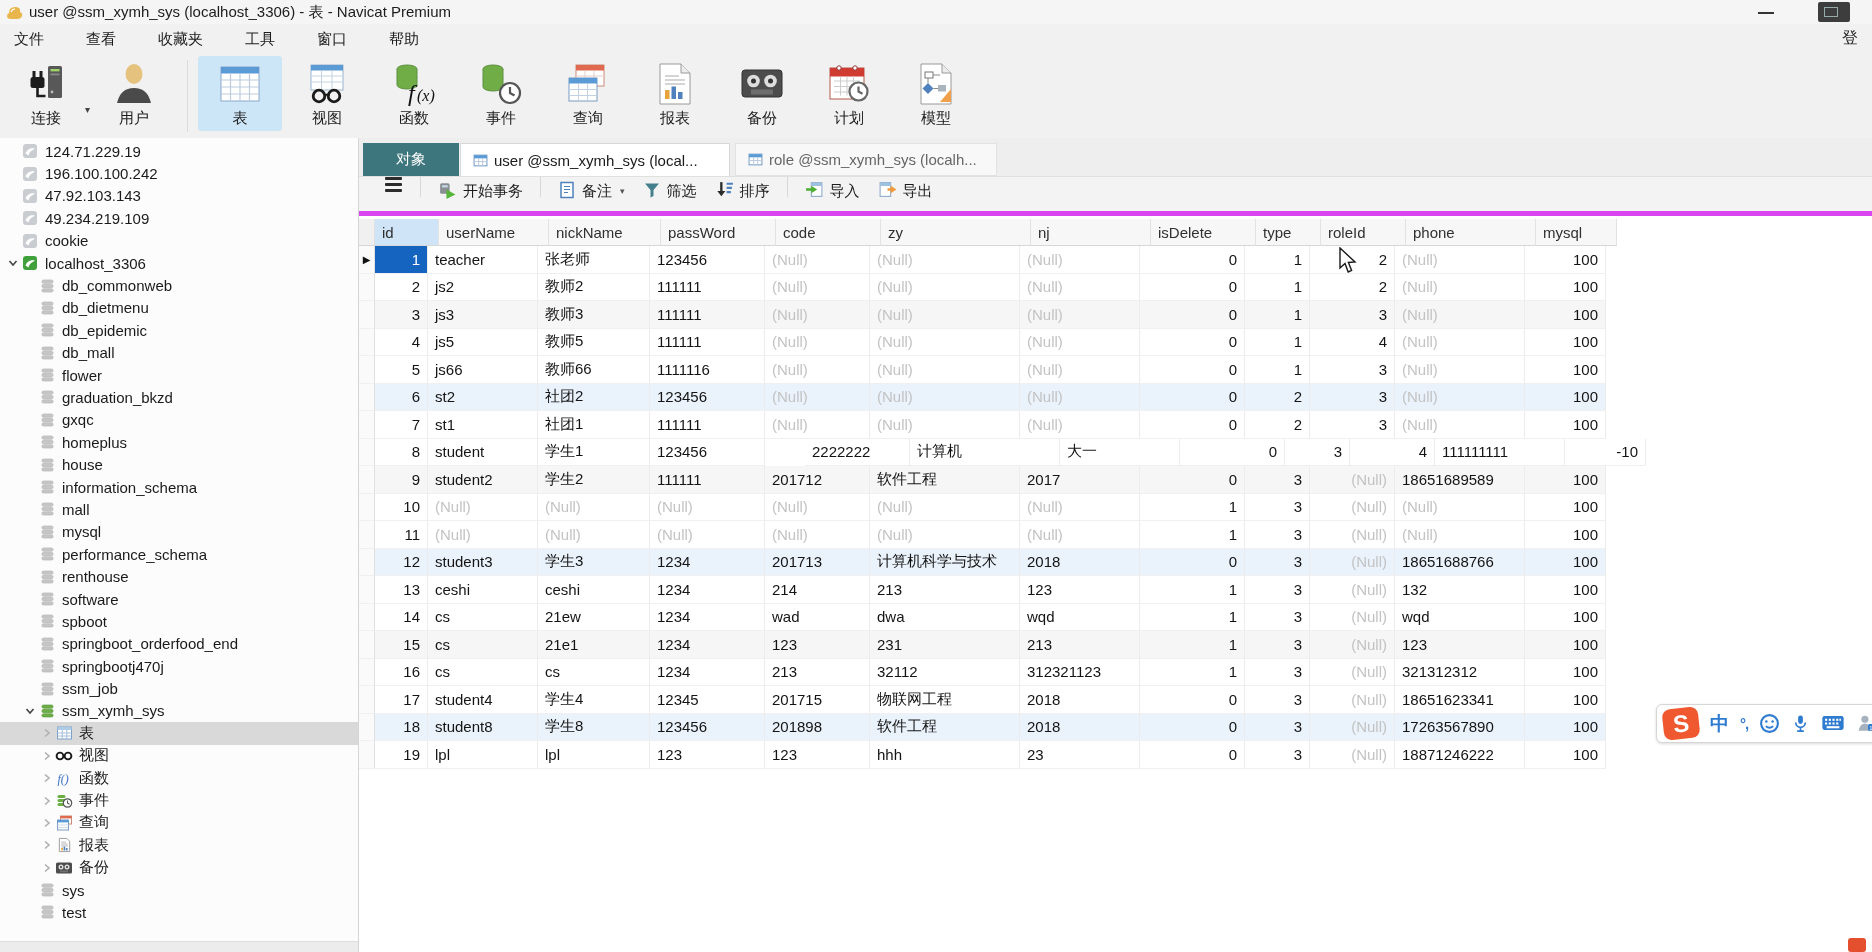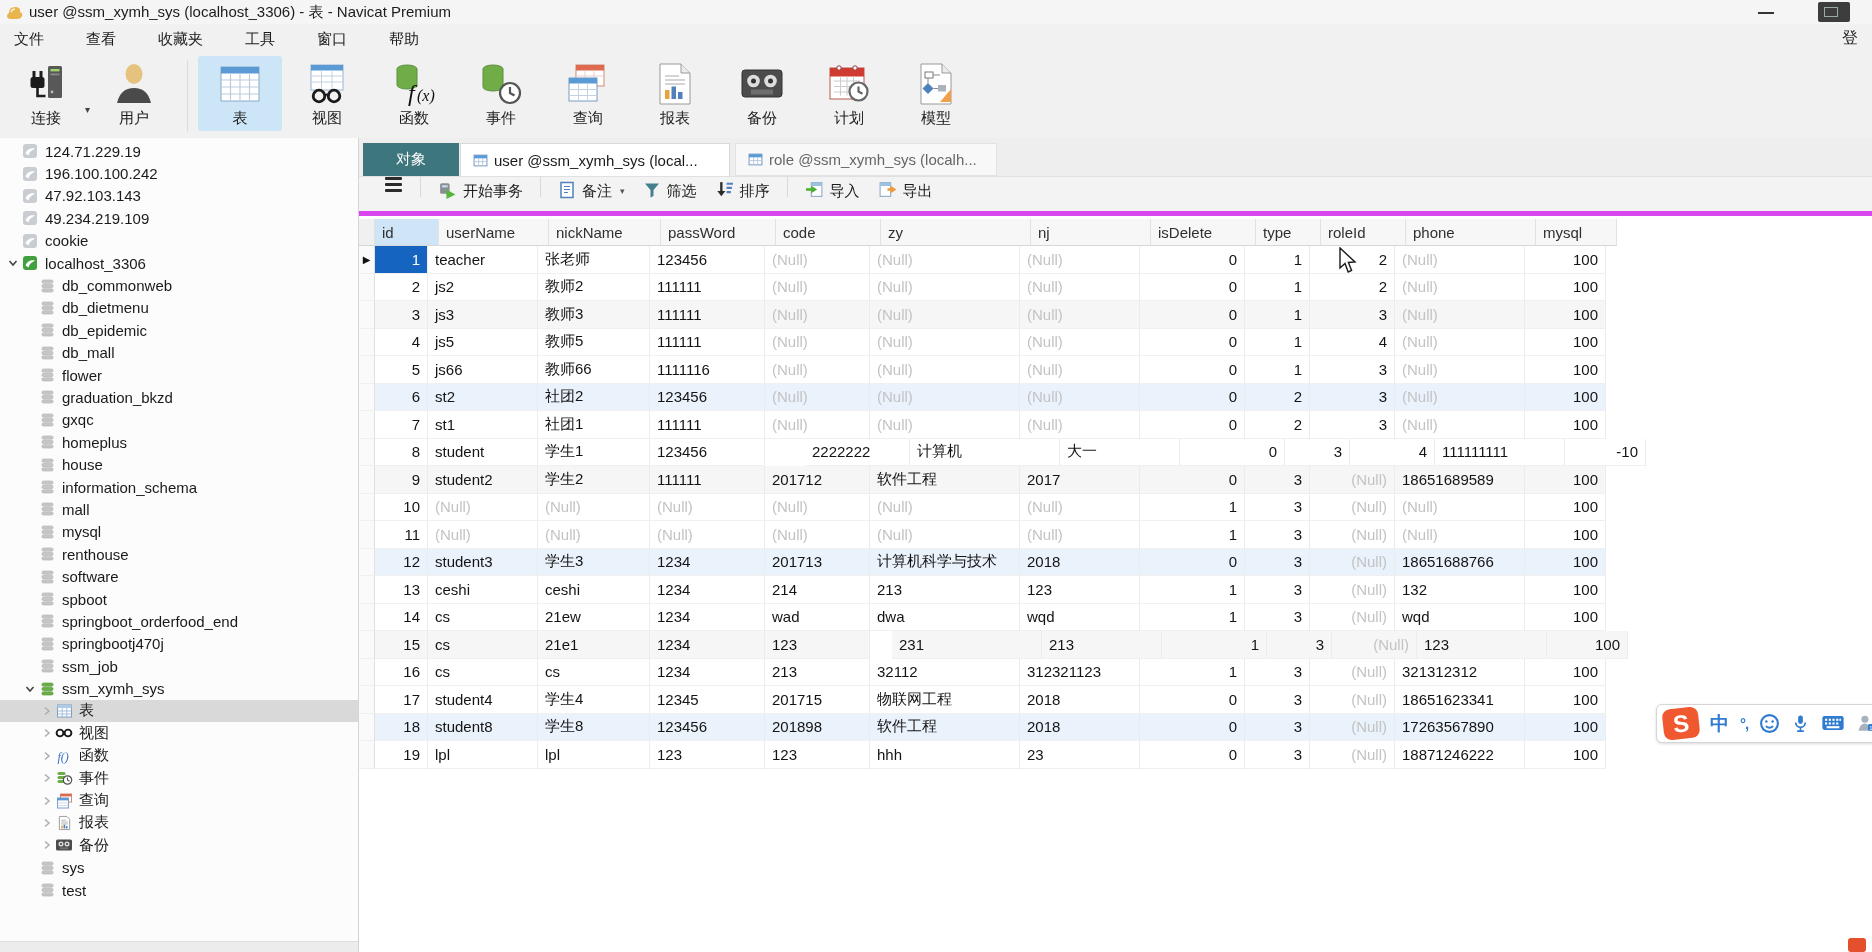--- a/index.html
+++ b/index.html
@@ -478,20 +478,33 @@
             <span class="chev"></span>
             <span class="ticon">
               <svg width="15" height="16" viewBox="0 0 16 16">
                 <g fill="#c6c6c6" stroke="#aeaeae" stroke-width=".6">
                   <rect x="2" y="1.5" width="12" height="3.6" rx="1.8"></rect>
                   <rect x="2" y="6.2" width="12" height="3.6" rx="1.8"></rect>
                   <rect x="2" y="10.9" width="12" height="3.6" rx="1.8"></rect>
                 </g>
               </svg>
             </span>
+            <span>performance_schema</span>
+          </div>
+          <div class="tree-item" style="padding-left: 22px;">
+            <span class="chev"></span>
+            <span class="ticon">
+              <svg width="15" height="16" viewBox="0 0 16 16">
+                <g fill="#c6c6c6" stroke="#aeaeae" stroke-width=".6">
+                  <rect x="2" y="1.5" width="12" height="3.6" rx="1.8"></rect>
+                  <rect x="2" y="6.2" width="12" height="3.6" rx="1.8"></rect>
+                  <rect x="2" y="10.9" width="12" height="3.6" rx="1.8"></rect>
+                </g>
+              </svg>
+            </span>
             <span>renthouse</span>
           </div>
           <div class="tree-item" style="padding-left: 22px;">
             <span class="chev"></span>
             <span class="ticon">
               <svg width="15" height="16" viewBox="0 0 16 16">
                 <g fill="#c6c6c6" stroke="#aeaeae" stroke-width=".6">
                   <rect x="2" y="1.5" width="12" height="3.6" rx="1.8"></rect>
                   <rect x="2" y="6.2" width="12" height="3.6" rx="1.8"></rect>
                   <rect x="2" y="10.9" width="12" height="3.6" rx="1.8"></rect>
@@ -1024,21 +1037,21 @@
               <div class="gcell" style="width: 130px;">wqd</div>
               <div class="gcell right" style="width: 81px;">100</div>
             </div>
             <div class="grow shade-gray">
               <div class="gutter" style="width: 16px;"></div>
               <div class="gcell right" style="width: 53px;">15</div>
               <div class="gcell" style="width: 110px;">cs</div>
               <div class="gcell" style="width: 112px;">21e1</div>
               <div class="gcell" style="width: 115px;">1234</div>
               <div class="gcell" style="width: 105px;">123</div>
-              <div class="gcell" style="width: 150px; margin-left: 22px;">231</div>
+              <div class="gcell" style="width: 150px;">231</div>
               <div class="gcell" style="width: 120px;">213</div>
               <div class="gcell right" style="width: 105px;">1</div>
               <div class="gcell right" style="width: 65px;">3</div>
               <div class="gcell right nullv" style="width: 85px;">(Null)</div>
               <div class="gcell" style="width: 130px;">123</div>
               <div class="gcell right" style="width: 81px;">100</div>
             </div>
             <div class="grow">
               <div class="gutter" style="width: 16px;"></div>
               <div class="gcell right" style="width: 53px;">16</div>

